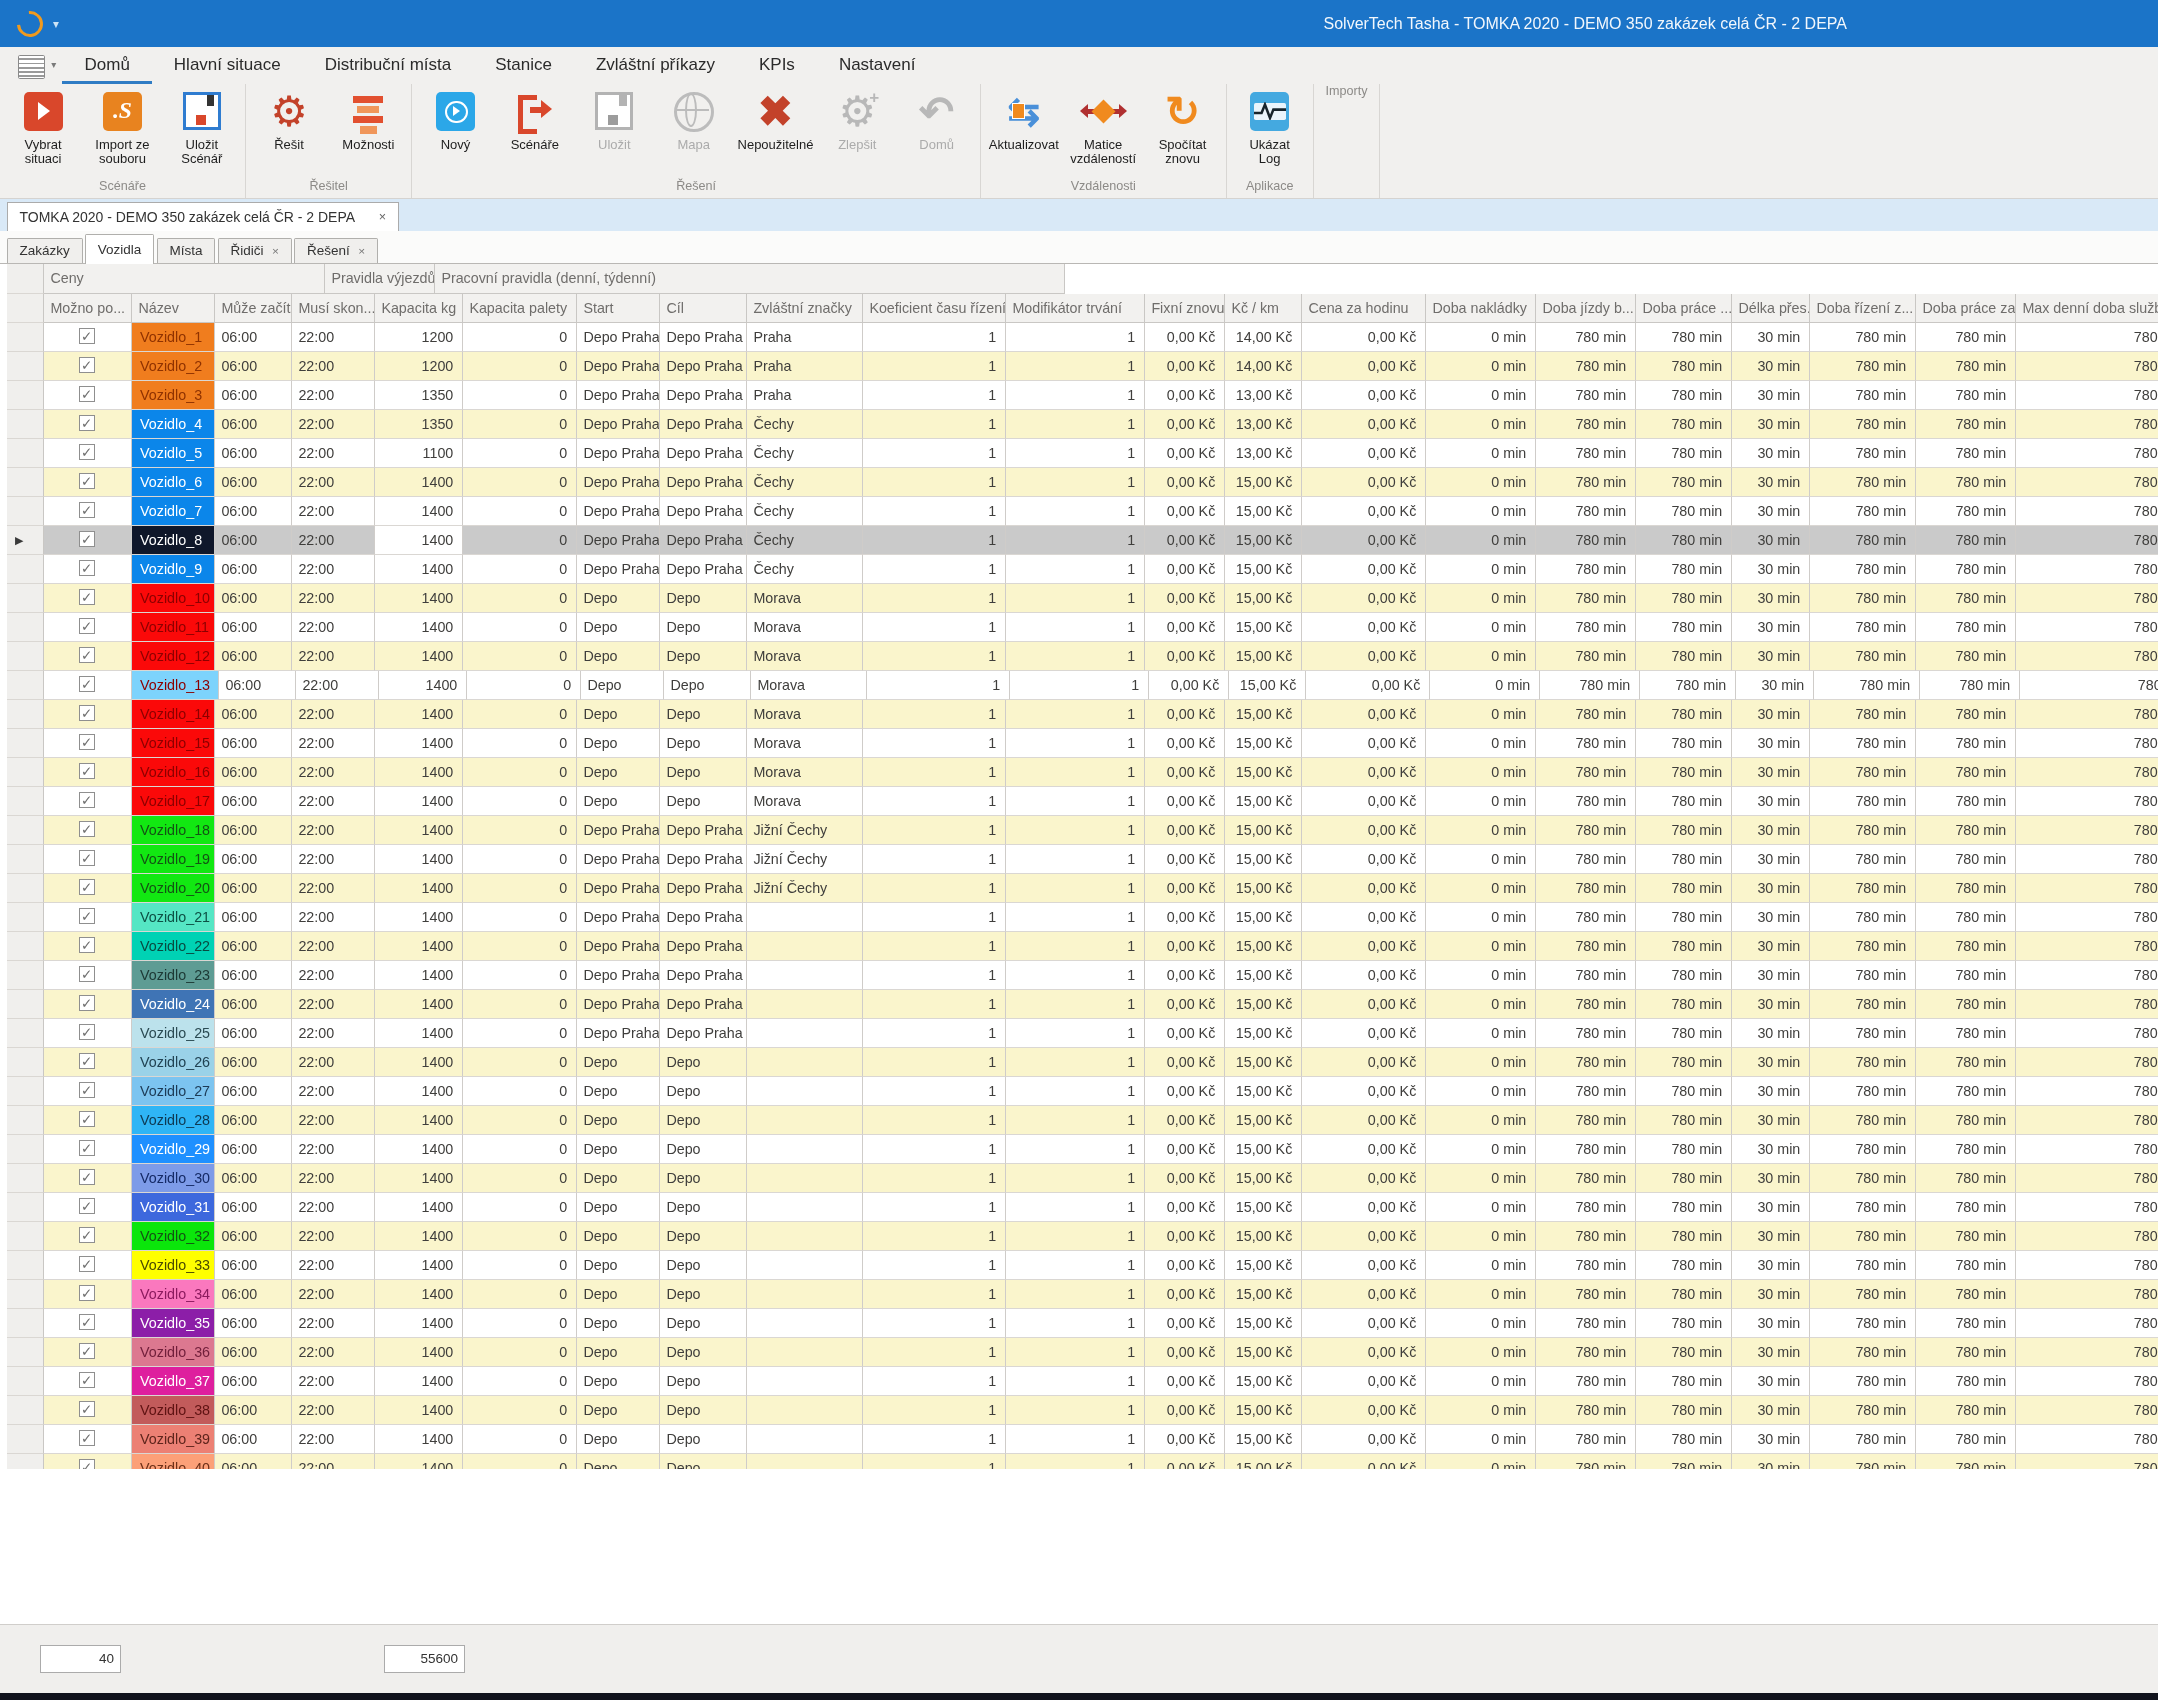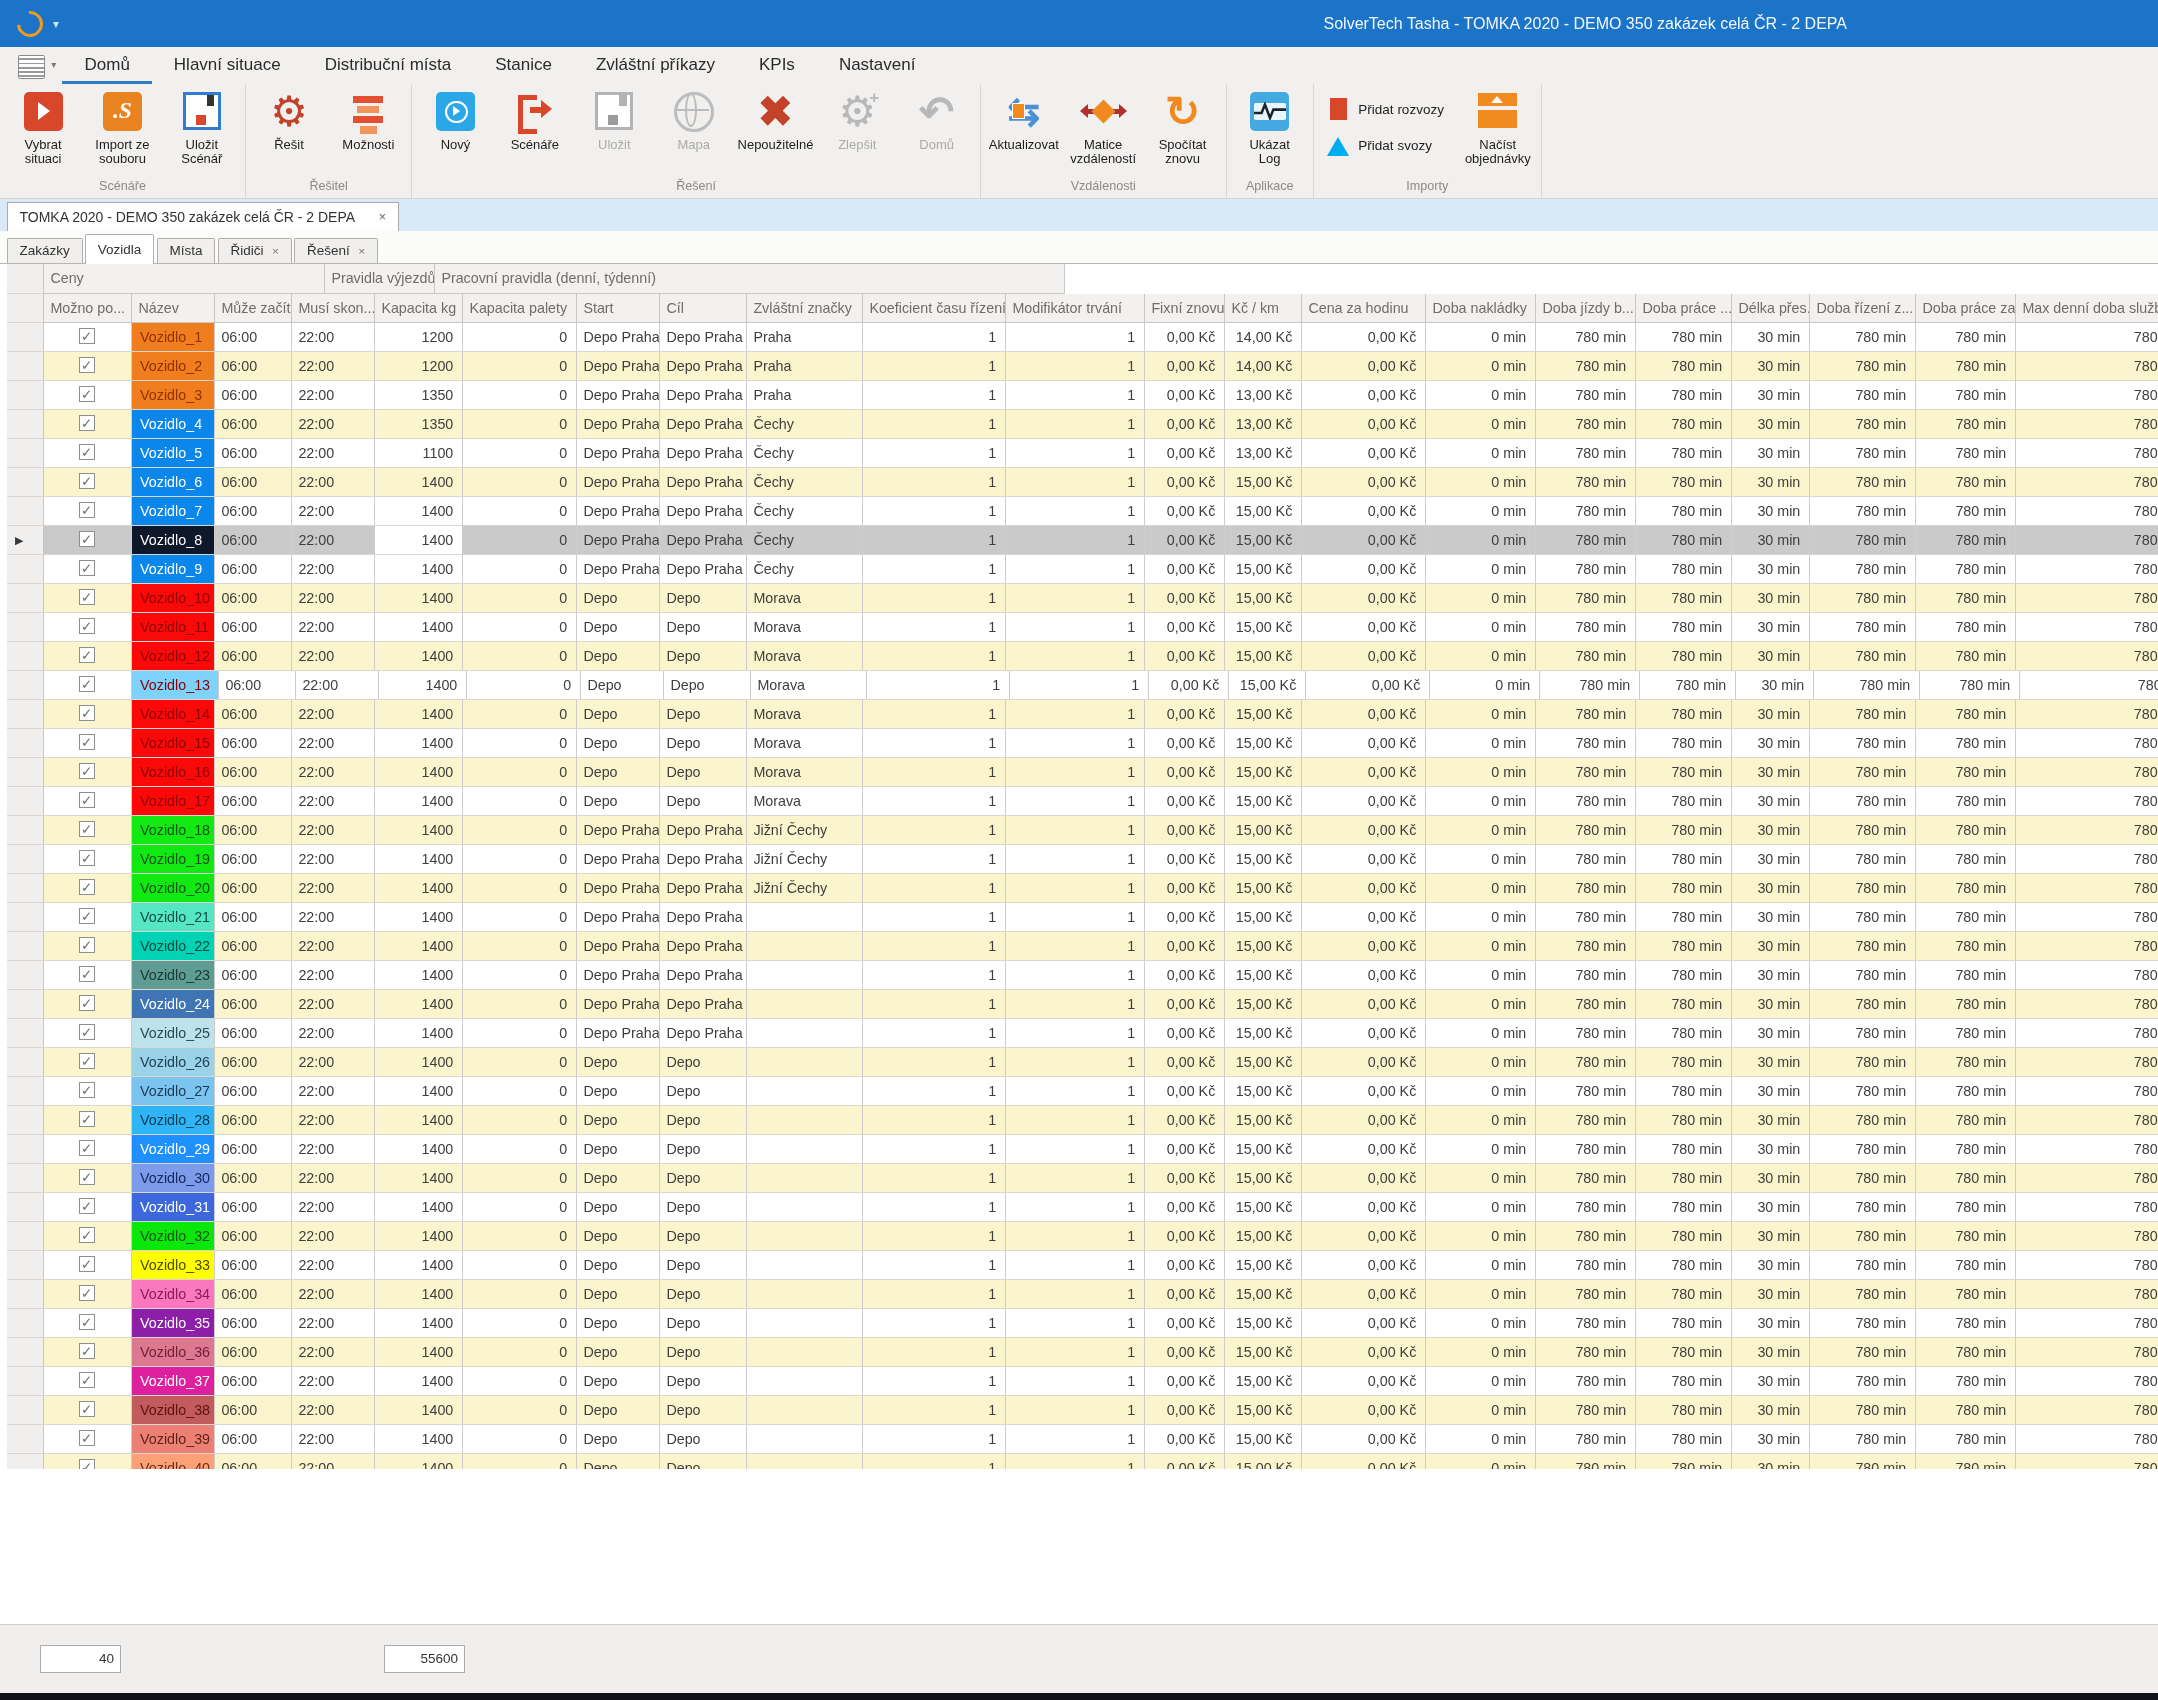--- a/index.html
+++ b/index.html
@@ -308,46 +308,20 @@
                 </svg>
               </div>
             </div>
             <span class="rbtn-label">Ukázat
 Log</span>
           </div>
         </div>
         <div class="grp-label">Aplikace</div>
       </div>
       <div class="grp">
-        <div class="grp-buttons">
-          <div class="small-col">
-            <div class="rbtn small">
-              <div class="icn">
-                <i class="sm-rect"></i>
-              </div>
-              <span class="rbtn-label">Přidat rozvozy</span>
-            </div>
-            <div class="rbtn small">
-              <div class="icn">
-                <i class="sm-tri"></i>
-              </div>
-              <span class="rbtn-label">Přidat svozy</span>
-            </div>
-          </div>
-          <div class="rbtn">
-            <div class="icn">
-              <div class="box-or">
-                <i class="box-gap"></i>
-                <i class="box-arrow"></i>
-              </div>
-            </div>
-            <span class="rbtn-label">Načíst
-objednávky</span>
-          </div>
-        </div>
         <div class="grp-label">Importy</div>
       </div>
     </div>
 </div>
 
 <div class="doctabs">
   <div class="dtab">
     <span>TOMKA 2020 - DEMO 350 zakázek celá ČR - 2 DEPA</span>
     <span class="x">×</span>
   </div>

